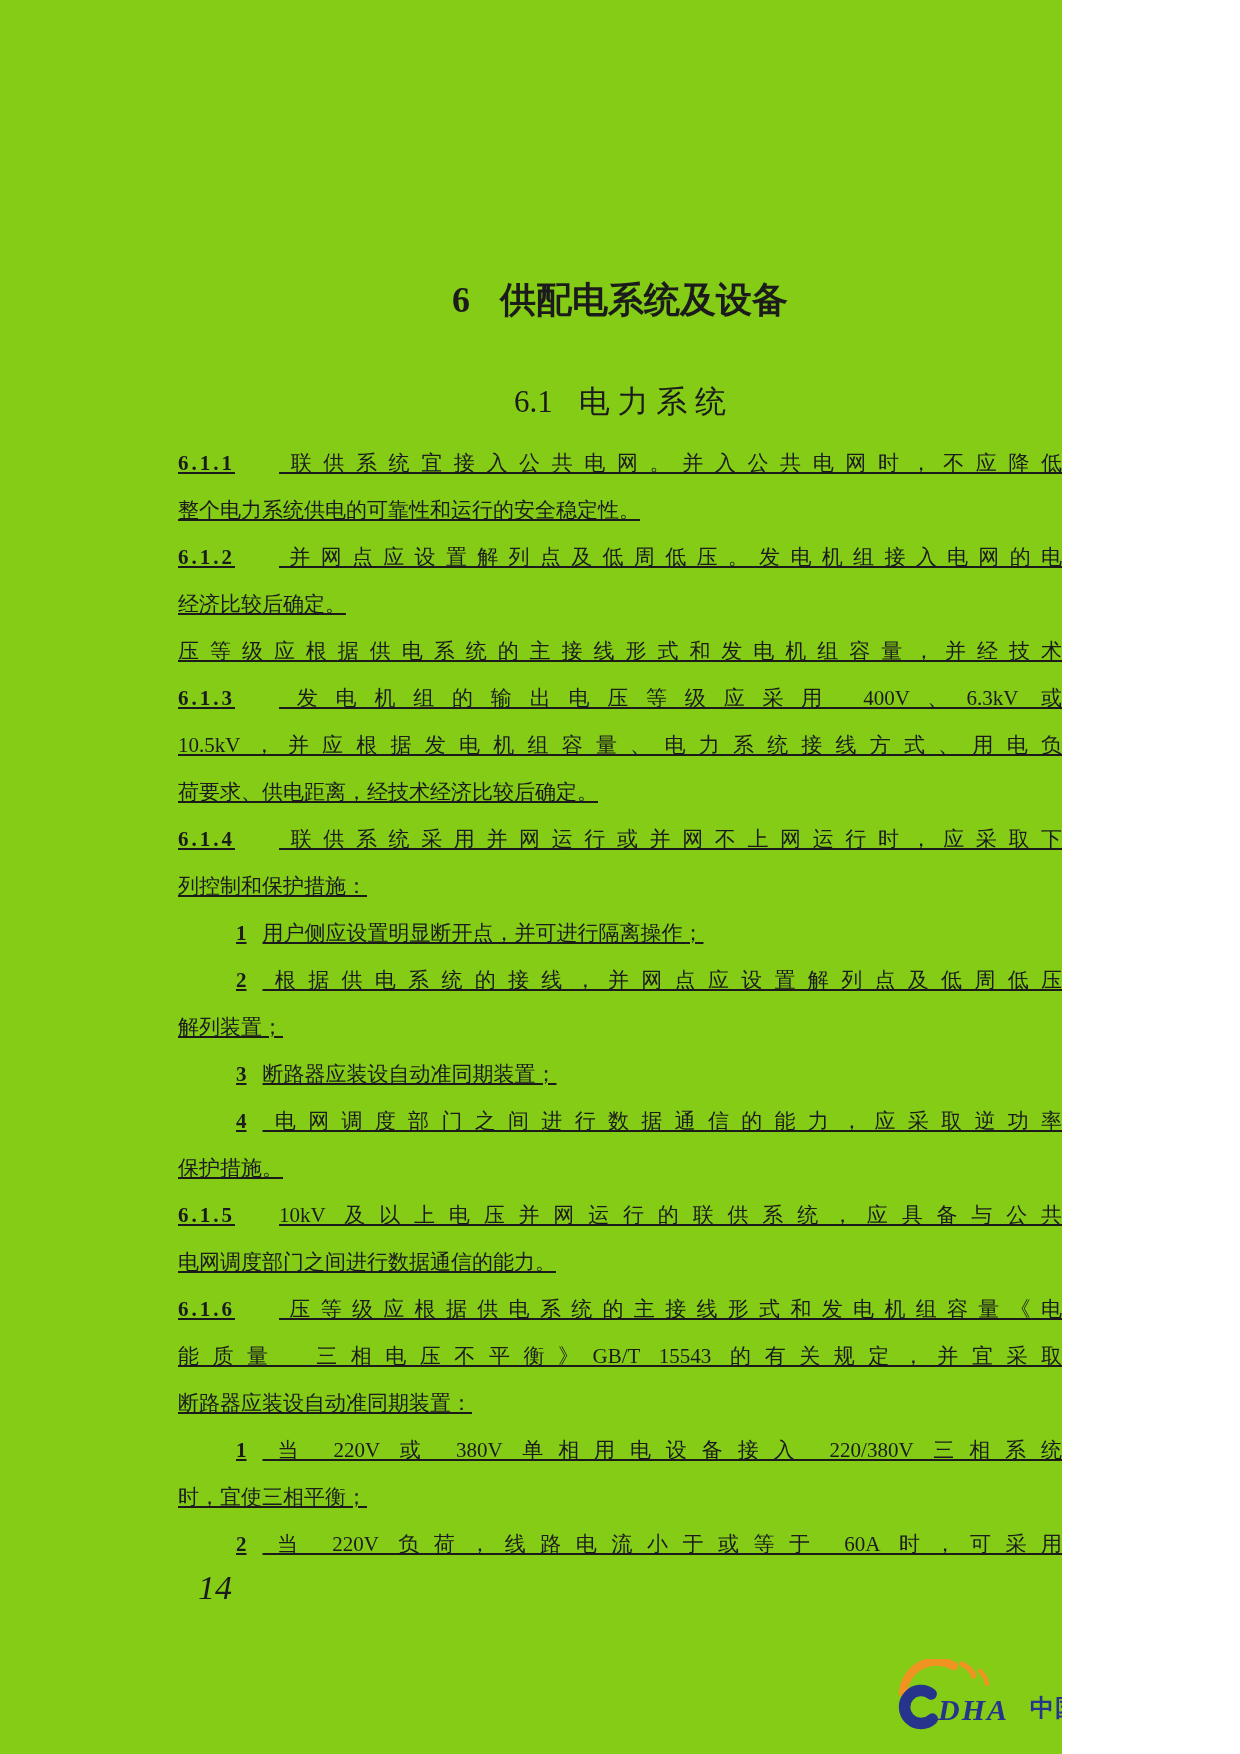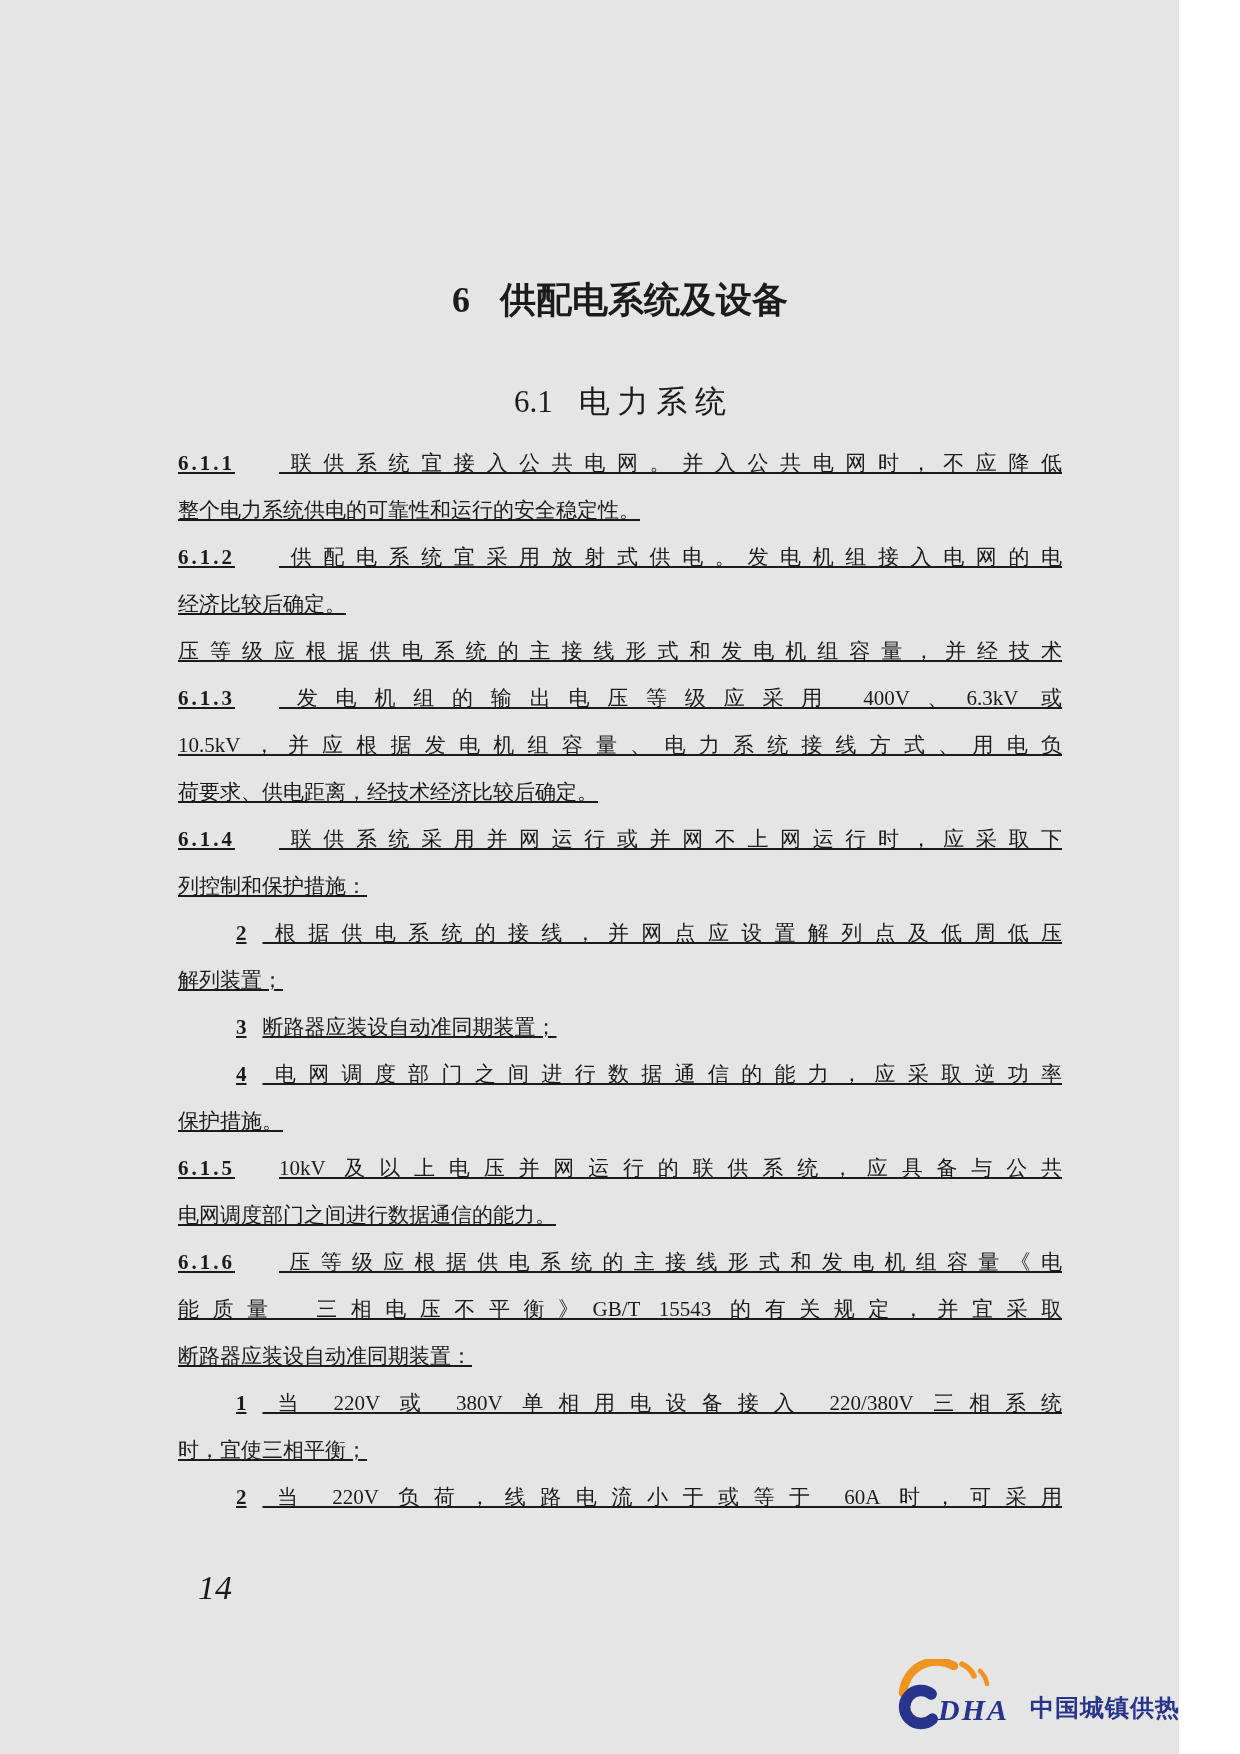--- a/index.html
+++ b/index.html
@@ -1,20 +1,20 @@
 <!DOCTYPE html>
 <html><head>
 <meta charset="utf-8">
 <style>
   html,body{margin:0;padding:0;background:#ffffff;}
   .page{
     position:relative;
-    width:1179px;
+    width:1062px;
     height:1754px;
-    background:#e5e5e5;
+    background:#84cc16;
     overflow:hidden;
     font-family:"Liberation Serif","DejaVu Serif",serif;
     color:#1b1b1b;
   }
   
   .chapter{
     position:absolute;
     left:178px; top:278px;
     width:884px;
     text-align:center;
@@ -94,28 +94,29 @@
     <span class="num">6</span><span>供配电系统及设备</span>
   </div>
 
   <div class="sectionhead">
     <span class="num">6.1</span><span>电 力 系 统</span>
   </div>
 
   <div class="content">
     <div class="ln j"><span class="lbl">6.1.1</span><span>联供系统宜接入公共电网。并入公共电网时，不应降低</span></div>
     <div class="ln"><span>整个电力系统供电的可靠性和运行的安全稳定性。</span></div>
-    <div class="ln j"><span class="lbl">6.1.2</span><span>供配电系统宜采用放射式供电。发电机组接入电网的电</span></div>
+    <div class="ln j"><span class="lbl">6.1.2</span><span>并网点应设置解列点及低周低压。发电机组接入电网的电</span></div>
     <div class="ln"><span>经济比较后确定。</span></div>
     <div class="ln j"><span>压等级应根据供电系统的主接线形式和发电机组容量，并经技术</span></div>
     <div class="ln j"><span class="lbl">6.1.3</span><span>发电机组的输出电压等级应采用 400V、6.3kV 或</span></div>
     <div class="ln j"><span>10.5kV，并应根据发电机组容量、电力系统接线方式、用电负</span></div>
     <div class="ln"><span>荷要求、供电距离，经技术经济比较后确定。</span></div>
     <div class="ln j"><span class="lbl">6.1.4</span><span>联供系统采用并网运行或并网不上网运行时，应采取下</span></div>
     <div class="ln"><span>列控制和保护措施：</span></div>
+    <div class="ln ind"><span class="ilbl">1</span><span>用户侧应设置明显断开点，并可进行隔离操作；</span></div>
     <div class="ln j ind"><span class="ilbl">2</span><span>根据供电系统的接线，并网点应设置解列点及低周低压</span></div>
     <div class="ln"><span>解列装置；</span></div>
     <div class="ln ind"><span class="ilbl">3</span><span>断路器应装设自动准同期装置；</span></div>
     <div class="ln j ind"><span class="ilbl">4</span><span>电网调度部门之间进行数据通信的能力，应采取逆功率</span></div>
     <div class="ln"><span>保护措施。</span></div>
     <div class="ln j"><span class="lbl">6.1.5</span><span>10kV 及以上电压并网运行的联供系统，应具备与公共</span></div>
     <div class="ln"><span>电网调度部门之间进行数据通信的能力。</span></div>
     <div class="ln j"><span class="lbl">6.1.6</span><span>压等级应根据供电系统的主接线形式和发电机组容量《电</span></div>
     <div class="ln j"><span>能质量　三相电压不平衡》GB/T 15543 的有关规定，并宜采取</span></div>
     <div class="ln"><span>断路器应装设自动准同期装置：</span></div>

